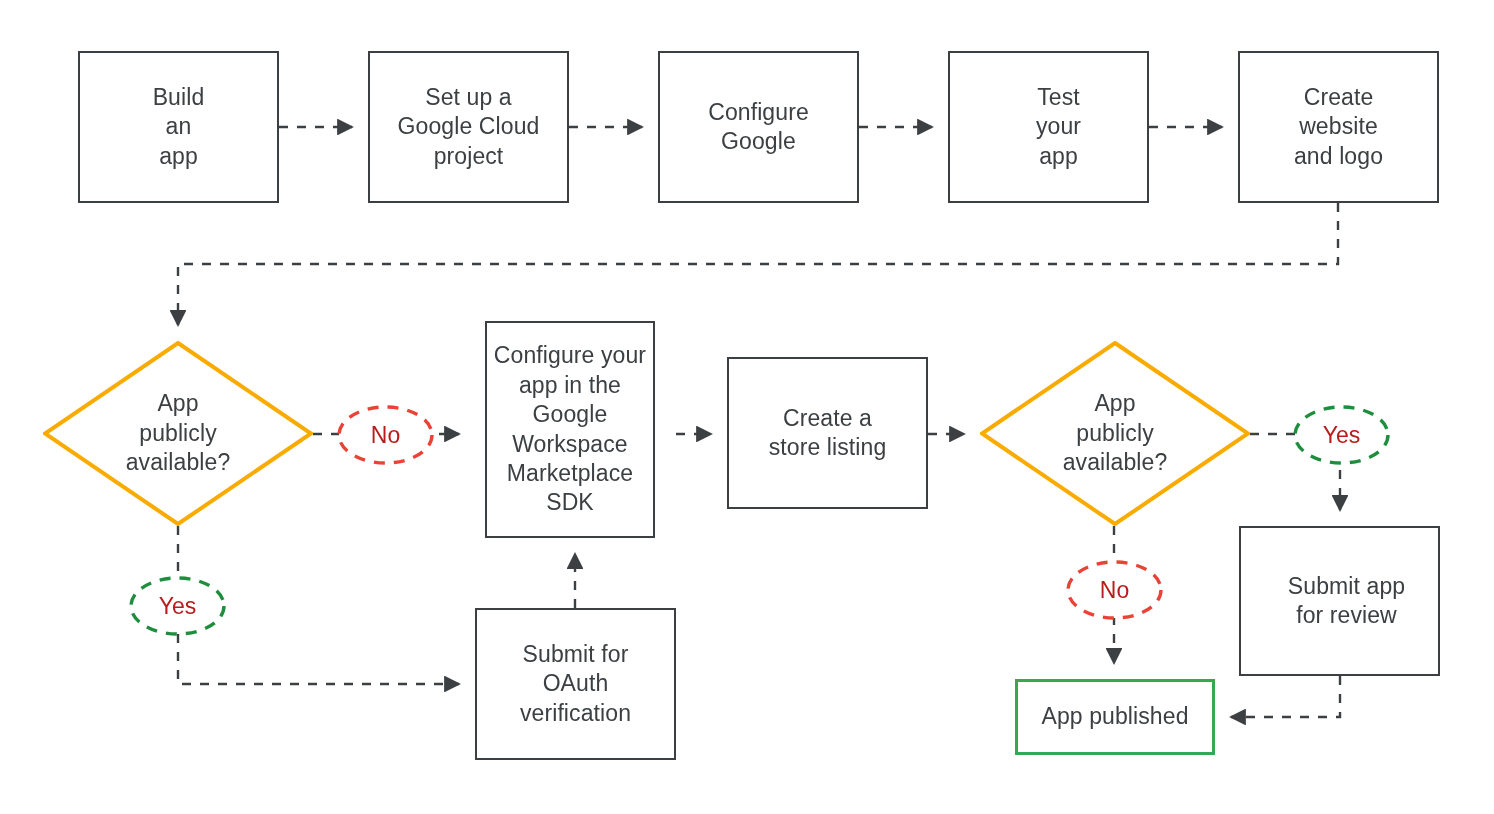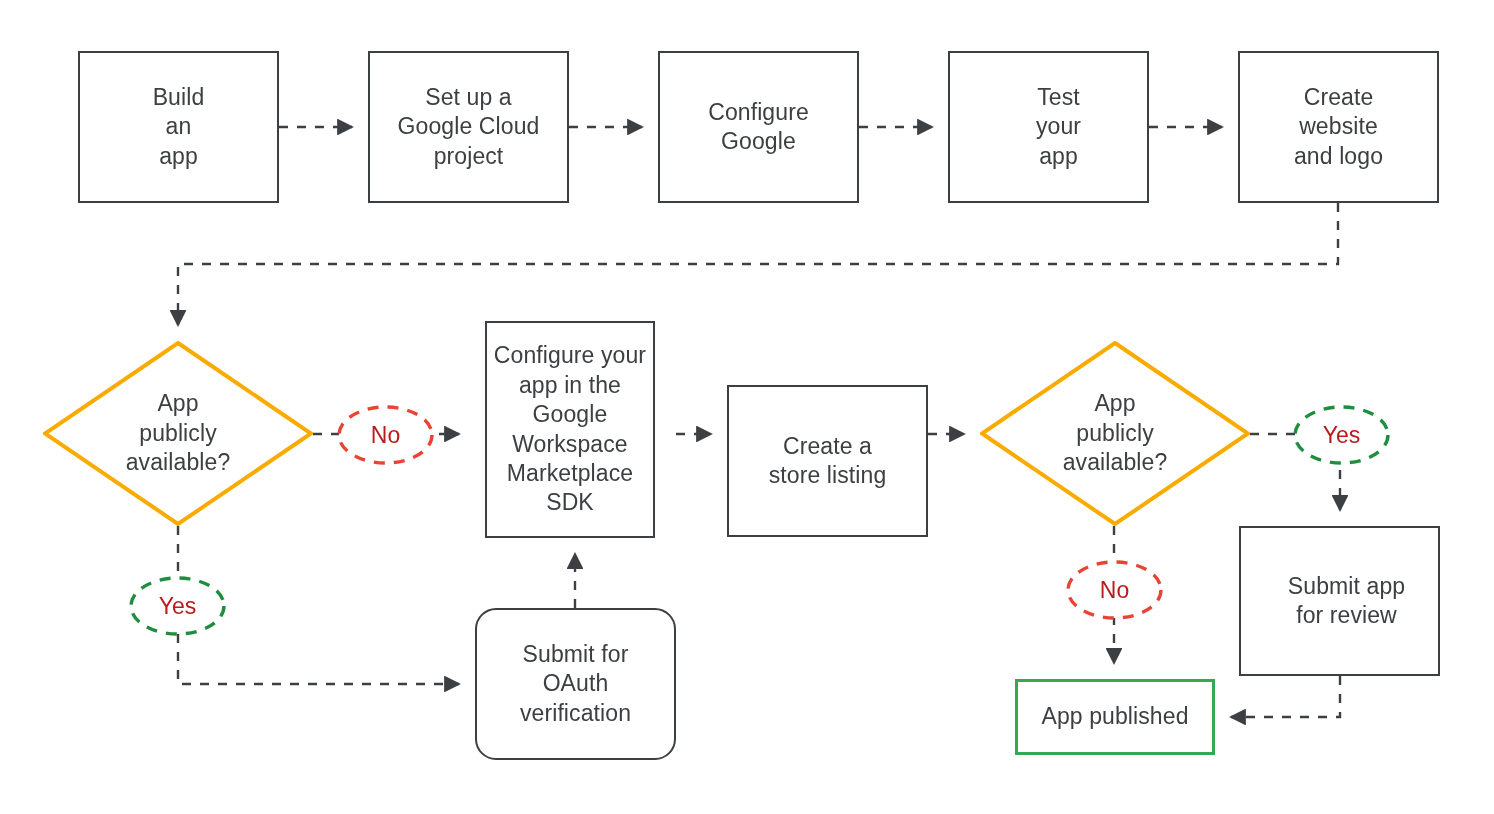--- a/index.html
+++ b/index.html
@@ -154,33 +154,33 @@
 available?</span>
       </div>
       <div class="node process" style="left: 475px; top: 321px; width: 170px; height: 217px; border-color: rgb(60, 64, 67); margin-left: 10px;">
         <span class="node-text">Configure your
 app in the
 Google
 Workspace
 Marketplace
 SDK</span>
       </div>
-      <div class="node process" style="left: 727px; top: 357px; width: 201px; height: 152px; border-color: rgb(60, 64, 67); margin-top: 28px;">
+      <div class="node process" style="left: 727px; top: 357px; width: 201px; height: 152px; border-color: rgb(60, 64, 67);">
         <span class="node-text">Create a
 store listing</span>
       </div>
       <div class="node decision" style="left: 980px; top: 341px; width: 270px; height: 185px;">
         <svg class="diamond-svg" viewBox="0 0 270 185" preserveAspectRatio="none">
           <polygon points="135,2 268,92.5 135,183 2,92.5" fill="#ffffff" stroke="#f9ab00" stroke-width="4" stroke-linejoin="miter"></polygon>
         </svg>
         <span class="diamond-label node-text">App
 publicly
 available?</span>
       </div>
-      <div class="node process" style="left: 475px; top: 608px; width: 201px; height: 152px; border-color: rgb(60, 64, 67); border-radius: 21px;">
+      <div class="node process" style="left: 475px; top: 608px; width: 201px; height: 152px; border-color: rgb(60, 64, 67);">
         <span class="node-text">Submit for
 OAuth
 verification</span>
       </div>
       <div class="node process" style="left: 1239px; top: 526px; width: 201px; height: 150px; border-color: rgb(60, 64, 67); padding-left: 14px;">
         <span class="node-text">Submit app
 for review</span>
       </div>
       <div class="node terminator" style="left: 1015px; top: 679px; width: 200px; height: 76px; border-color: rgb(52, 168, 83);">
         <span class="node-text">App published</span>

